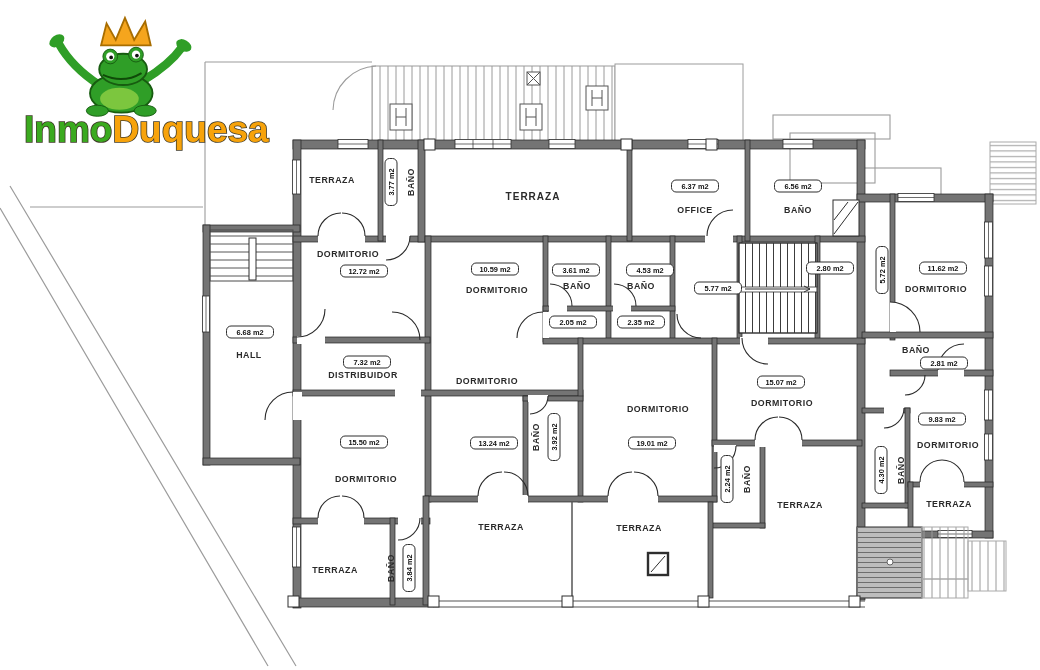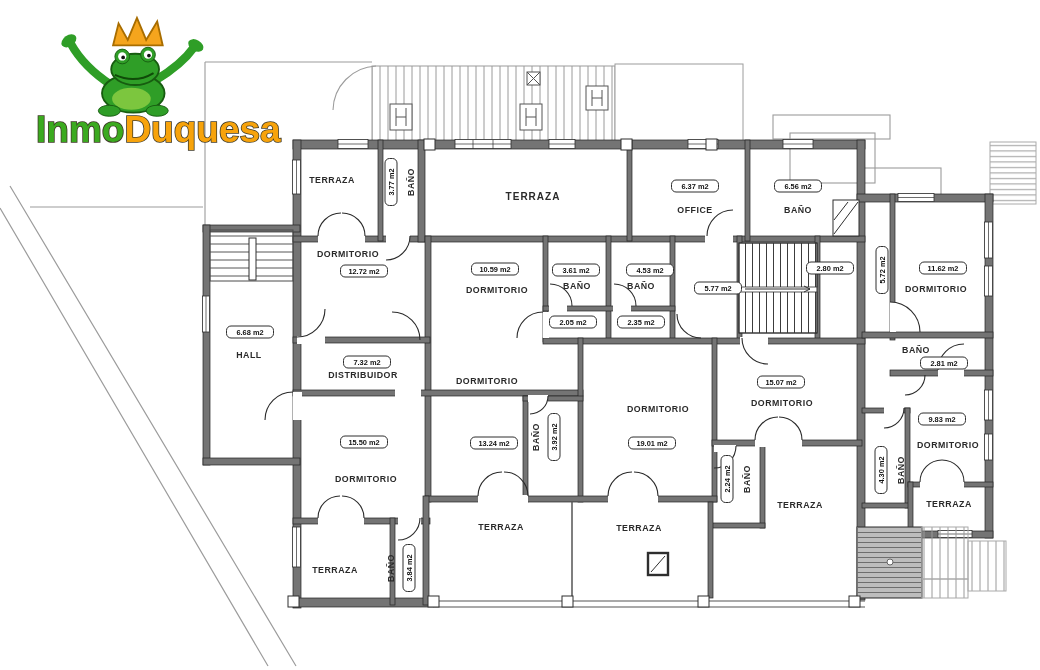--- a/index.html
+++ b/index.html
@@ -1,18 +1,18 @@
 <!DOCTYPE html>
 <html><head>
 <meta charset="utf-8">
 <style>
   html,body{margin:0;padding:0;background:#ffffff;}
   .canvas{position:relative;width:1040px;height:670px;background:#ffffff;overflow:hidden;
           font-family:"Liberation Sans",sans-serif;}
-  .logo{position:absolute;left:28px;top:14px;width:300px;height:140px;}
+  .logo{position:absolute;left:16px;top:14px;width:300px;height:140px;}
   svg text{font-family:"Liberation Sans",sans-serif;fill:#1b1b1b;}
   .rlabel{font-size:8.8px;letter-spacing:.5px;text-anchor:middle;font-weight:bold;fill:#2a2a2a;}
   .rlabel-big{font-size:10px;letter-spacing:1px;text-anchor:middle;font-weight:bold;fill:#2a2a2a;}
   .at{font-size:7.4px;font-weight:bold;text-anchor:middle;fill:#111;}
   .abox rect{fill:#ffffff;stroke:#2e2e2e;stroke-width:1;}
   .walls{fill:#747474;stroke:#232323;stroke-width:.7;}
   .lite{stroke:#9c9c9c;fill:none;stroke-width:1.1;}
   .doors path{stroke:#2b2b2b;fill:none;stroke-width:1.1;}
   .wins rect{fill:#fff;stroke:#2e2e2e;stroke-width:.8;}
   .wins path{stroke:#2e2e2e;stroke-width:.7;fill:none;}

